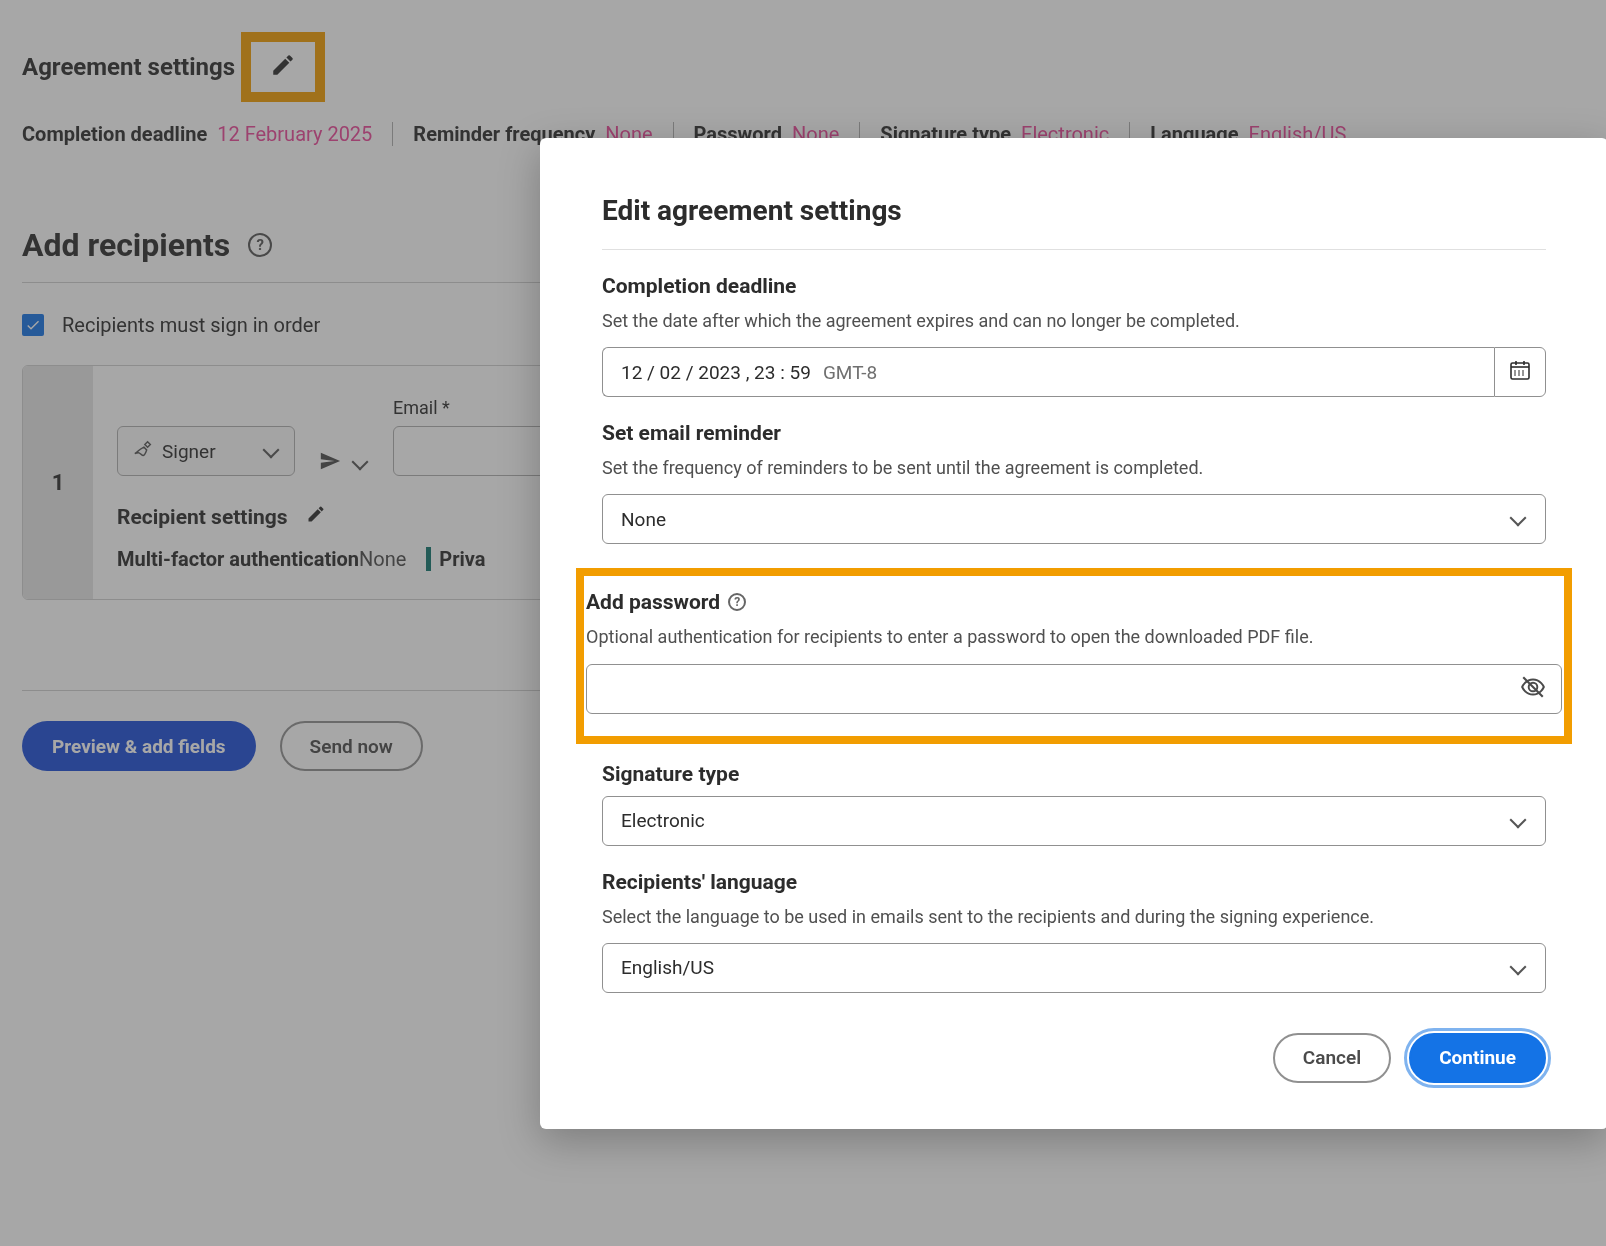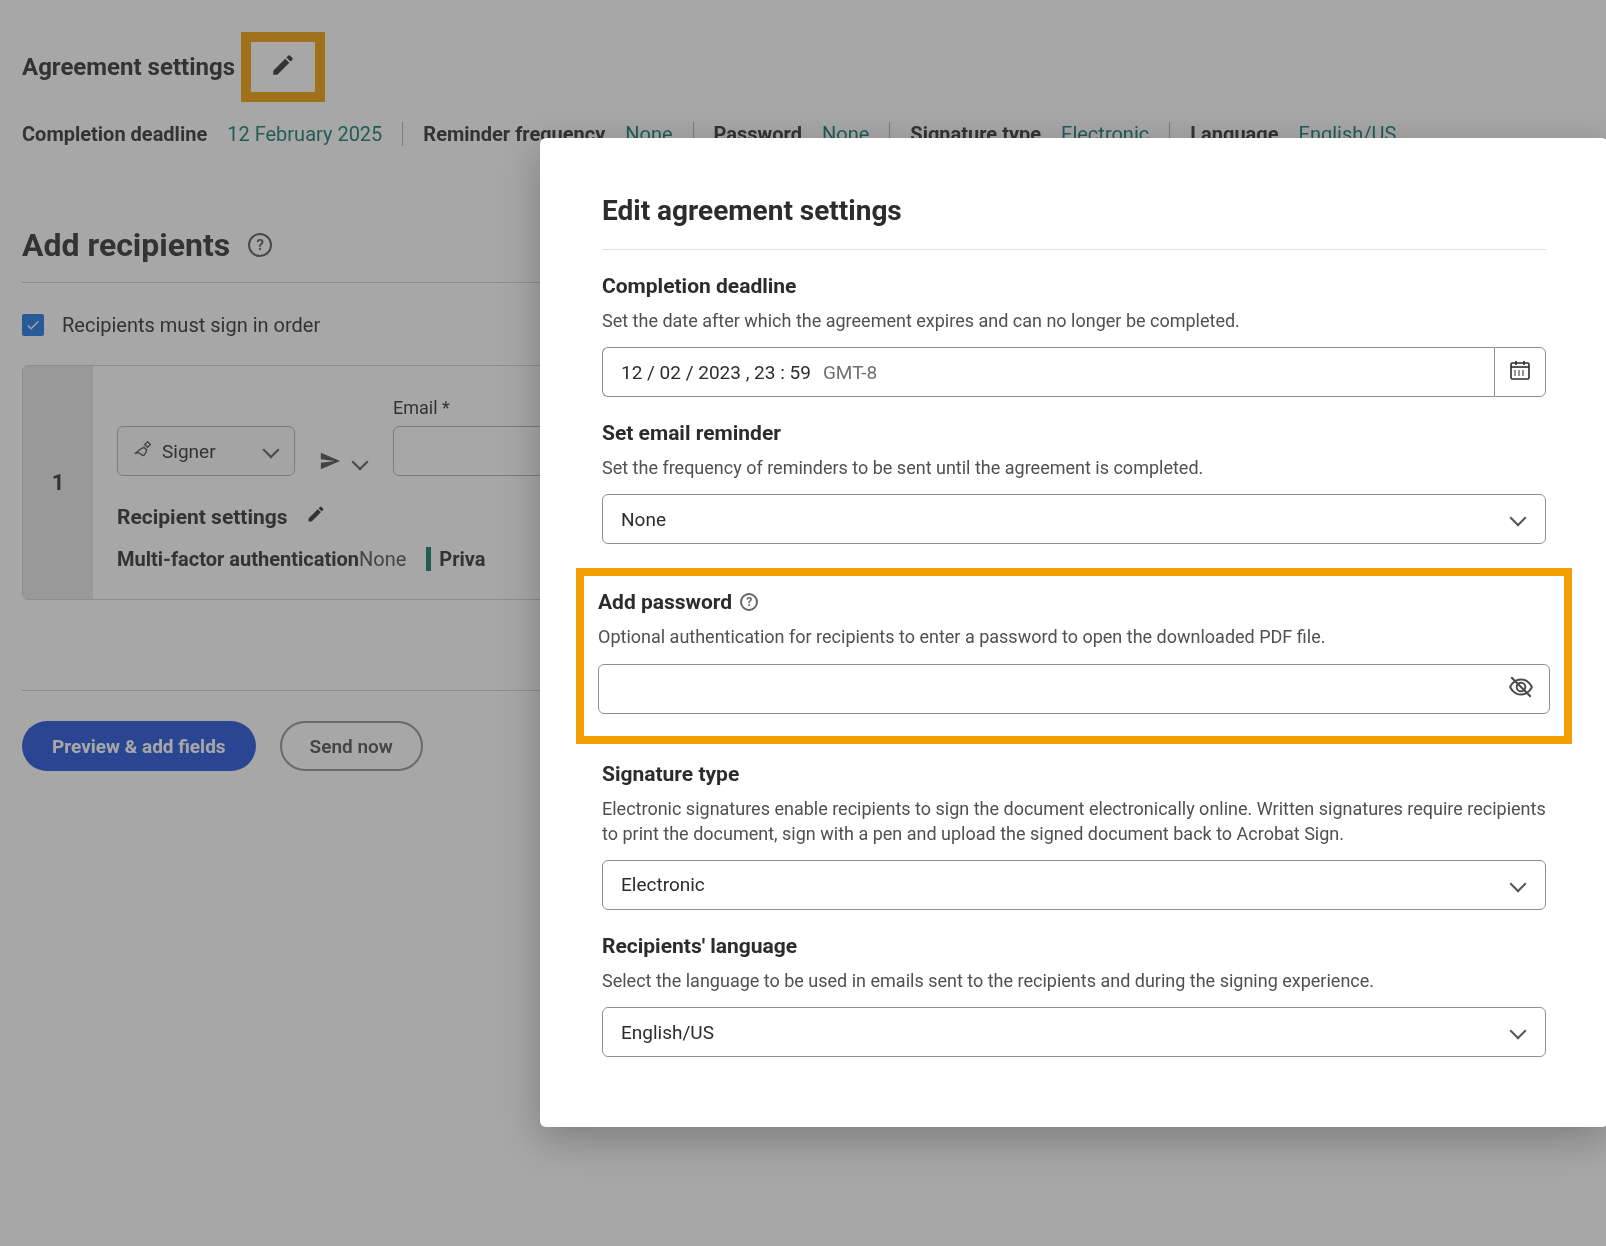--- a/index.html
+++ b/index.html
@@ -55,21 +55,21 @@
     display: flex;
     align-items: center;
     gap: 10px;
     padding-right: 20px;
   }
   .summary-item + .summary-item {
     border-left: 1px solid #b0b0b0;
     padding-left: 20px;
   }
   .summary-label { font-weight: 700; }
-  .summary-value { color: #0f766e; margin-left: 10px; }
+  .summary-value { color: #ec4899; }
   .section-heading {
     font-size: 32px;
     font-weight: 700;
     margin-top: 80px;
     display: flex;
     align-items: center;
     gap: 18px;
   }
   .help-circle {
     width: 24px; height: 24px;
@@ -289,21 +289,21 @@
   }
   .pw-wrap { position: relative; }
   .pw-eye {
     position: absolute;
     right: 16px;
     top: 50%;
     transform: translateY(-50%);
   }
   .orange-box {
     border: 8px solid #f29d00;
-    padding: 14px 14px 22px;
+    padding: 14px 2px 22px;
     margin: 0 -26px 18px;
   }
   .help-sm {
     width: 18px; height: 18px;
     border: 2px solid #666;
     border-radius: 50%;
     display: inline-flex;
     align-items: center;
     justify-content: center;
     font-size: 12px;
@@ -504,29 +504,32 @@
               <path d="M12 5c-7 0-10 7-10 7s3 7 10 7 10-7 10-7-3-7-10-7zm0 11a4 4 0 1 1 0-8 4 4 0 0 1 0 8z" fill="none" stroke="#4b4b4b" stroke-width="1.8"></path>
               <line x1="3" y1="3" x2="21" y2="21" stroke="#4b4b4b" stroke-width="2"></line>
             </svg>
         </span>
       </div>
     </div>
   </div>
 
   <div class="field-group">
     <div class="fg-label">Signature type</div>
-    <div class="fg-desc">Electronic signatures enable recipients to sign the document electronically online. Written signatures require recipients to print the document, sign with a pen and upload the signed document back to Acrobat Sign.</div>
     <div class="select-input">
       <span>Electronic</span>
       <span class="chev"></span>
     </div>
   </div>
 
   <div class="field-group">
     <div class="fg-label">Recipients' language</div>
     <div class="fg-desc">Select the language to be used in emails sent to the recipients and during the signing experience.</div>
     <div class="select-input">
       <span>English/US</span>
       <span class="chev"></span>
     </div>
   </div>
 
+  <div class="dialog-actions">
+    <div class="btn btn-secondary">Cancel</div>
+    <div class="btn btn-continue">Continue</div>
+  </div>
 </div>
 
 </body></html>

